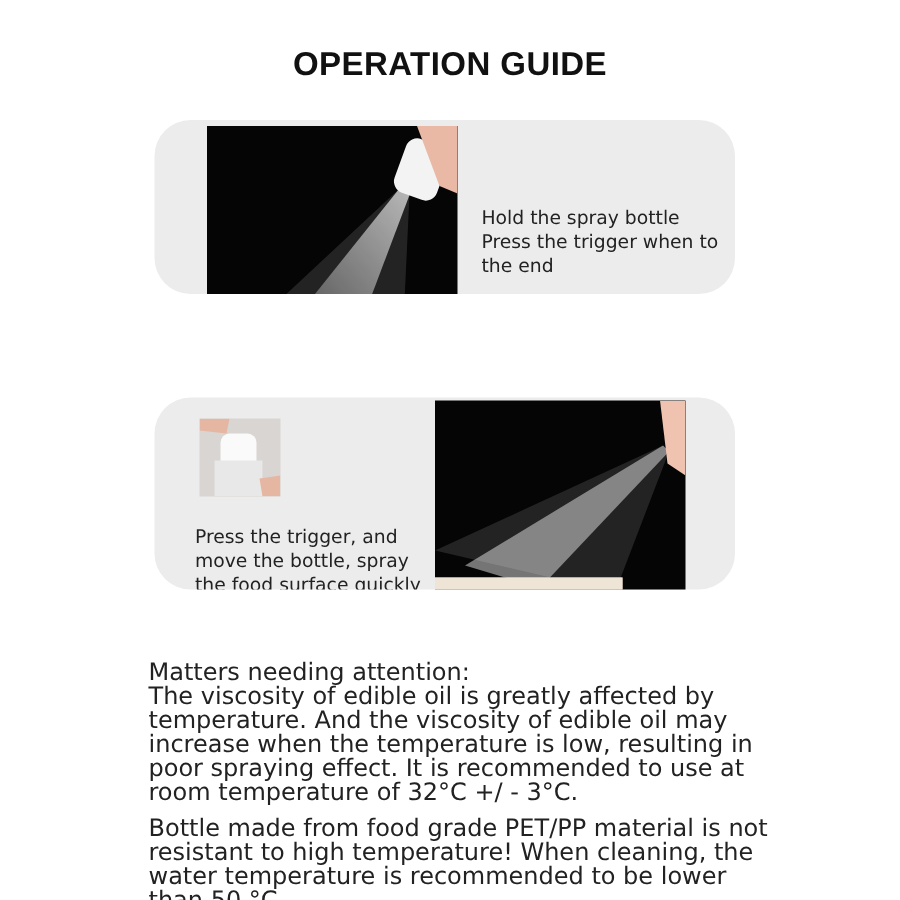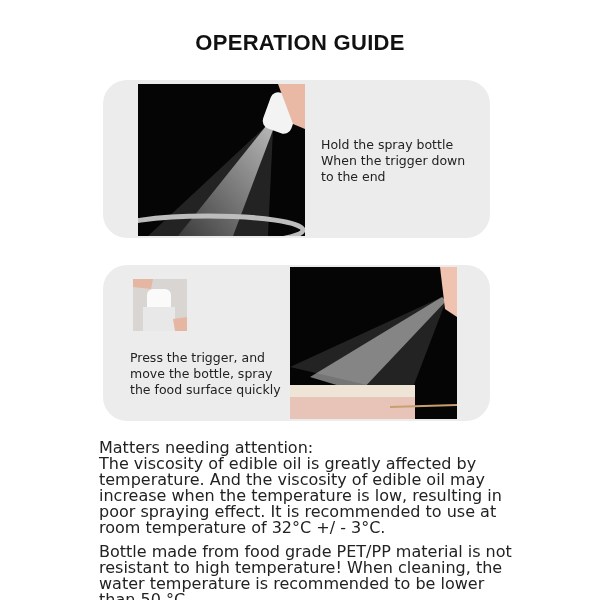--- a/index.html
+++ b/index.html
@@ -1,20 +1,20 @@
 <!DOCTYPE html>
 <html><head>
 <meta charset="utf-8">
 <style>
   html, body { margin:0; padding:0; background:#ffffff; }
   body { width:600px; height:600px; position:relative; overflow:hidden; font-family:"DejaVu Sans", sans-serif; color:#1a1a1a; }
   .title { position:absolute; left:0; top:30px; width:600px; text-align:center; font-family:"Liberation Sans", sans-serif; font-weight:bold; font-size:22px; letter-spacing:0.3px; color:#111; }
   .card { position:absolute; left:103px; width:387px; background:#ececec; border-radius:24px; overflow:hidden; }
-  .card1 { top:80px; height:158px; }
-  .card2 { top:265px; height:156px; }
+  .card1 { top:80px; height:116px; }
+  .card2 { top:265px; height:128px; }
   .photo { position:absolute; background:#050505; overflow:hidden; }
   .p1 { left:35px; top:4px; width:167px; height:152px; }
   .p2 { left:187px; top:2px; width:167px; height:152px; }
   .spray { position:absolute; }
   .step-text { position:absolute; font-size:12.5px; line-height:16px; color:#222; }
   .t1 { left:218px; top:57px; width:160px; }
   .t2 { left:27px; top:85px; width:160px; }
   .thumb { position:absolute; left:30px; top:14px; width:54px; height:52px; background:#d8d5d2; overflow:hidden; }
   .notes { position:absolute; left:99px; top:440px; width:420px; font-size:16px; line-height:16px; color:#222; }
   .notes p { margin:0 0 8px 0; }
@@ -36,21 +36,21 @@
       </defs>
       <polygon points="128,42 135,46 95,152 40,152" fill="url(#g1)" opacity="0.75"></polygon>
       <polygon points="128,42 135,46 130,152 10,152" fill="#ffffff" opacity="0.12"></polygon>
       <rect x="128" y="10" width="30" height="38" rx="8" fill="#f3f3f3" transform="rotate(20 143 29)"></rect>
       <path d="M140,0 L167,0 L167,45 L155,40 Z" fill="#e9b9a5"></path>
       <ellipse cx="70" cy="146" rx="95" ry="14" fill="none" stroke="#bdbdbd" stroke-width="5"></ellipse>
     </svg>
   </div>
   <div class="step-text t1">
     <div>Hold the spray bottle</div>
-    <div>When the trigger down to the end</div>
+    <div>Press the trigger when to the end</div>
   </div>
 </div>
 
 <div class="card card2">
   <div class="thumb">
     <svg width="54" height="52" viewBox="0 0 54 52">
       <rect x="14" y="10" width="24" height="30" rx="6" fill="#fafafa"></rect>
       <rect x="10" y="28" width="32" height="24" fill="#e8e8e8"></rect>
       <path d="M0,0 L20,0 L18,10 L0,8 Z" fill="#e5b7a2"></path>
       <path d="M40,40 L54,38 L54,52 L42,52 Z" fill="#e5b7a2"></path>

